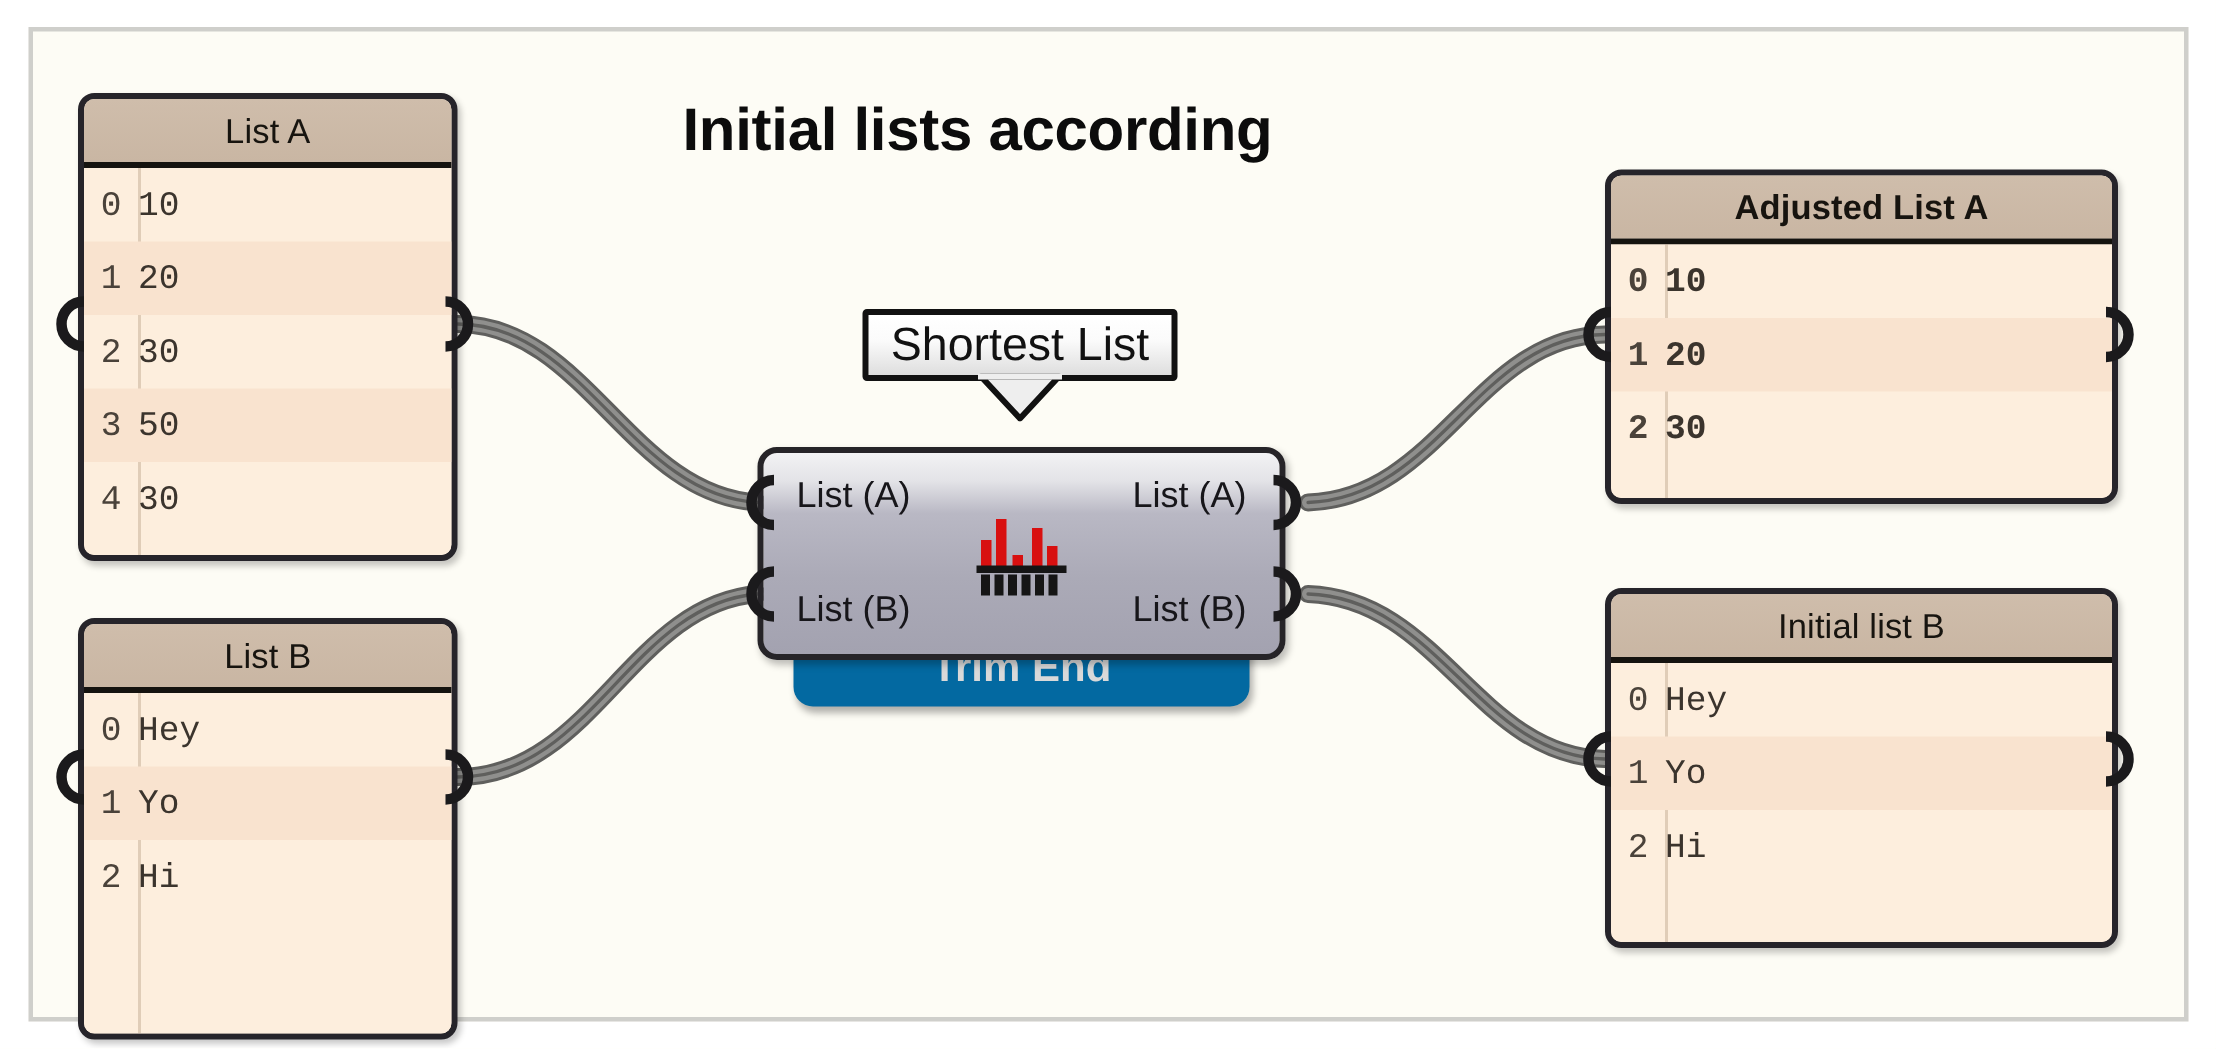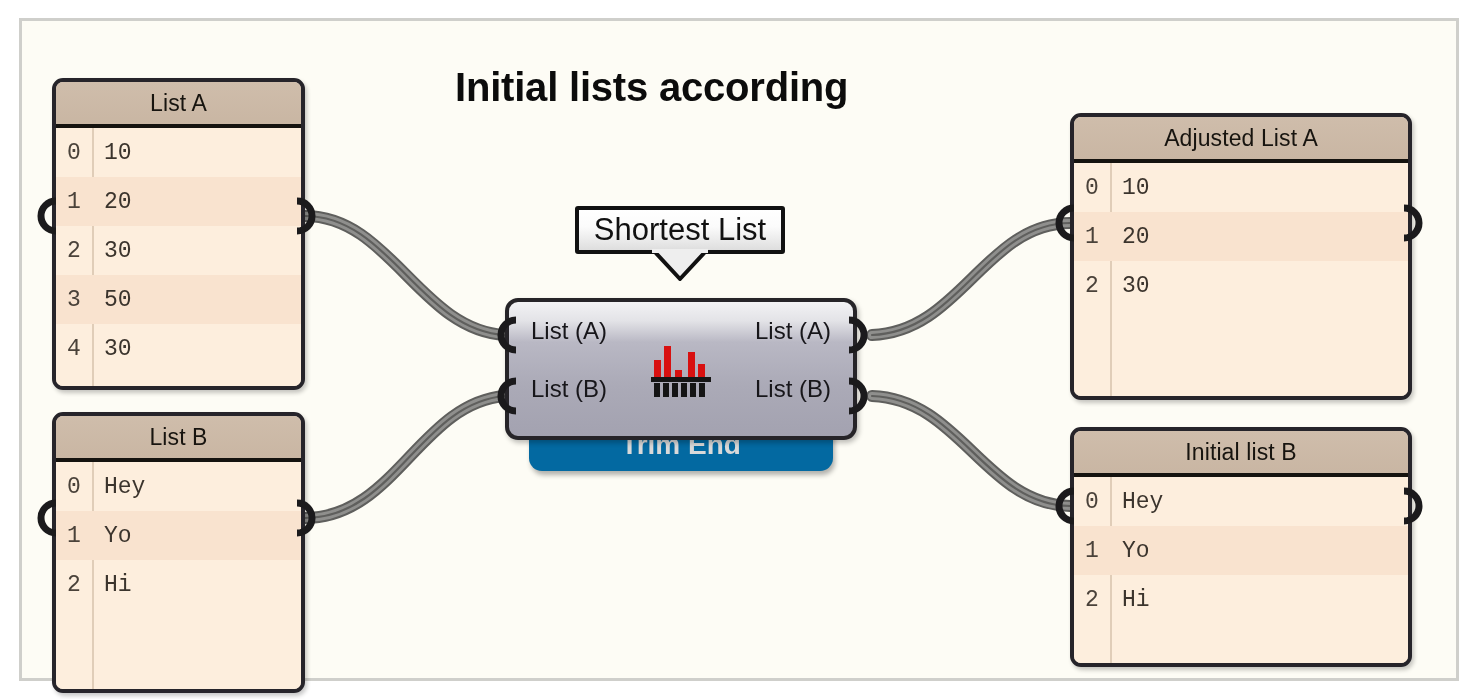--- a/index.html
+++ b/index.html
@@ -88,21 +88,20 @@
     position: relative;
   }
   .row.alt { background: #f9e3cf; }
   .row .idx {
     width: 36px;
     text-align: center;
     color: #4a423a;
     box-sizing: border-box;
   }
   .row .val {
-    padding-left: 12px;
     color: #3b342d;
   }
 
   
   .port {
     position: absolute;
     width: 26px;
     height: 34px;
     z-index: 4;
     pointer-events: none;
@@ -143,21 +142,21 @@
     background: linear-gradient(to bottom,
         #f2f2f4 0%, #e3e3e7 14%, #b9b8c4 30%, #abaab7 62%, #a3a2b0 100%);
     box-shadow: 2px 3px 5px rgba(0,0,0,0.25);
     overflow: hidden;
   }
   .node-ports {
     position: absolute;
     inset: 0;
     display: flex;
     flex-direction: column;
-    justify-content: flex-start;
+    justify-content: space-between;
   }
   .port-row {
     height: 58px;
     display: flex;
     align-items: center;
     justify-content: space-between;
     padding: 0 22px;
     box-sizing: border-box;
     font-size: 24px;
     color: #17161a;
@@ -249,21 +248,21 @@
         <path d="M 872,396 C 960,399 985,504 1070,506" stroke="#8f8f8d" stroke-width="8"></path>
         <path d="M 872,396 C 960,399 985,504 1070,506" stroke="#5f5f5d" stroke-width="2.2"></path>
       </g>
     </g>
   </svg>
 
   <div class="title">
     <div>Initial lists according</div>
   </div>
 
-  <div class="panel" style="left:52px; top:78px; width:253px; height:312px;">
+  <div class="panel" style="left:52px; top:62px; width:253px; height:312px;">
     <div class="panel-header">List A</div>
     <div class="panel-body">
       <div class="row">
         <span class="idx">0</span>
         <span class="val">10</span>
       </div>
       <div class="row alt">
         <span class="idx">1</span>
         <span class="val">20</span>
       </div>
@@ -314,21 +313,21 @@
     <svg width="26" height="34" viewBox="0 0 26 34">
         <path d="M 24,2 A 15 15 0 1 0 24,32" fill="none" stroke="#1b1a1c" stroke-width="7"></path>
       </svg>
   </div>
   <div class="port" style="left:295px; top:501px;">
     <svg width="26" height="34" viewBox="0 0 26 34">
         <path d="M 2,2 A 15 15 0 1 1 2,32" fill="none" stroke="#1b1a1c" stroke-width="7"></path>
       </svg>
   </div>
 
-  <div class="panel" style="left:1070px; top:113px; width:342px; height:287px;">
+  <div class="panel" style="left:1070px; top:113px; width:342px; height:223px;font-weight:bold;">
     <div class="panel-header">Adjusted List A</div>
     <div class="panel-body">
       <div class="row">
         <span class="idx">0</span>
         <span class="val">10</span>
       </div>
       <div class="row alt">
         <span class="idx">1</span>
         <span class="val">20</span>
       </div>
@@ -342,21 +341,21 @@
     <svg width="26" height="34" viewBox="0 0 26 34">
         <path d="M 24,2 A 15 15 0 1 0 24,32" fill="none" stroke="#1b1a1c" stroke-width="7"></path>
       </svg>
   </div>
   <div class="port" style="left:1402px; top:206px;">
     <svg width="26" height="34" viewBox="0 0 26 34">
         <path d="M 2,2 A 15 15 0 1 1 2,32" fill="none" stroke="#1b1a1c" stroke-width="7"></path>
       </svg>
   </div>
 
-  <div class="panel" style="left:1070px; top:392px; width:342px; height:240px;margin-top:35px;">
+  <div class="panel" style="left:1070px; top:392px; width:342px; height:240px;">
     <div class="panel-header">Initial list B</div>
     <div class="panel-body">
       <div class="row">
         <span class="idx">0</span>
         <span class="val">Hey</span>
       </div>
       <div class="row alt">
         <span class="idx">1</span>
         <span class="val">Yo</span>
       </div>

